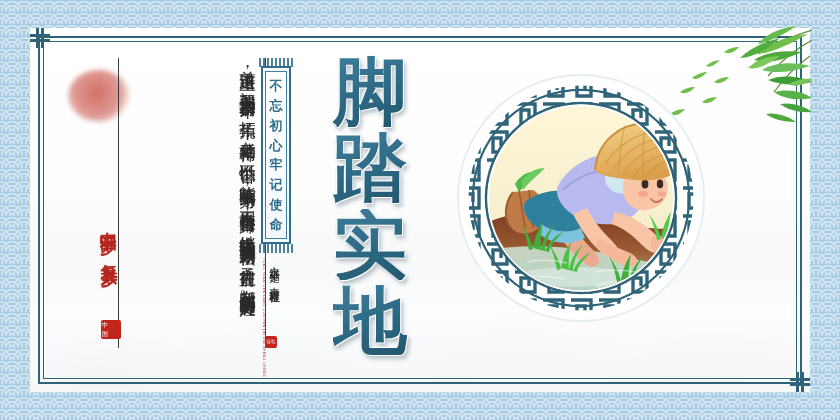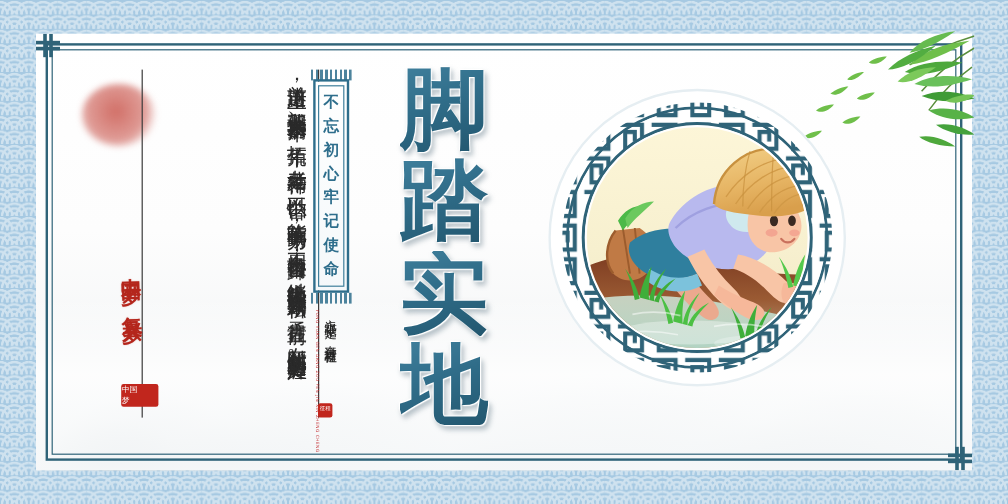--- a/index.html
+++ b/index.html
@@ -119,21 +119,21 @@
     position:absolute; left:96px; top:218px;
     writing-mode:vertical-rl; text-orientation:upright;
     font-family:"DejaVu Serif","Liberation Serif",serif;
     font-size:17px; line-height:1.45; letter-spacing:3px;
     color:#b4261c; font-weight:bold;
     transform:rotate(-1.5deg);
     text-shadow:0 0 1px rgba(180,38,28,.5);
   }
   .seal-big {
     position:absolute; left:101px; top:320px;
-    width:31px; height:19px; border-radius:2px;
+    width:20px; height:19px; border-radius:2px;
     background:#c1261d;
     color:#fff; font-size:6.5px; line-height:9px;
     display:grid; grid-template-columns:1fr 1fr; align-items:center;
     justify-items:center; padding:0.5px;
     font-family:"DejaVu Serif","Liberation Serif",serif;
   }
 
   
   .plaque {
     position:absolute; left:261px; top:66px;

